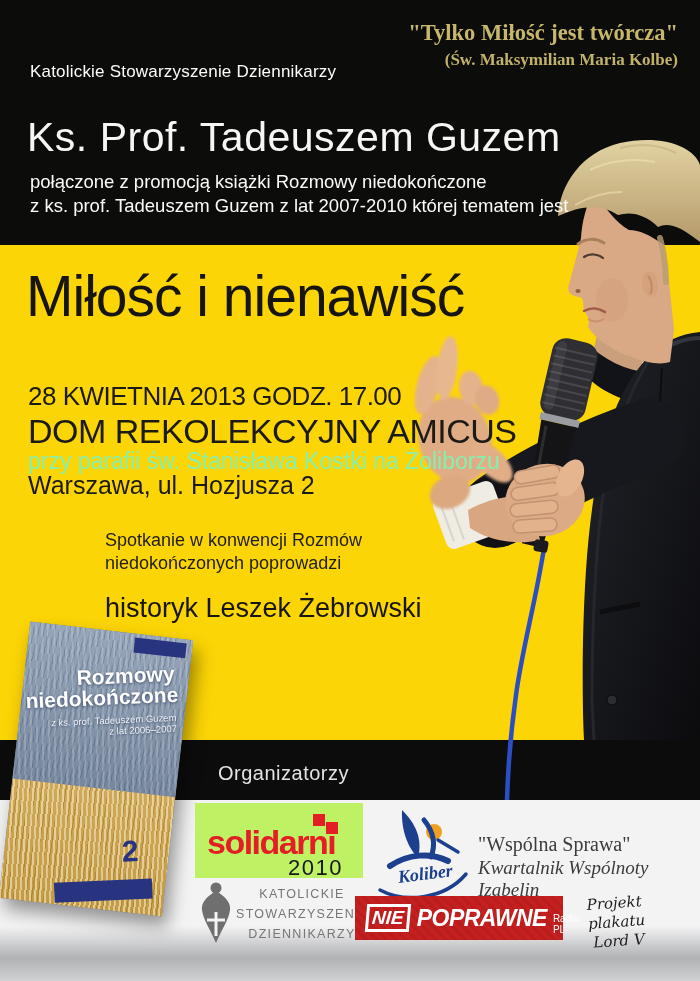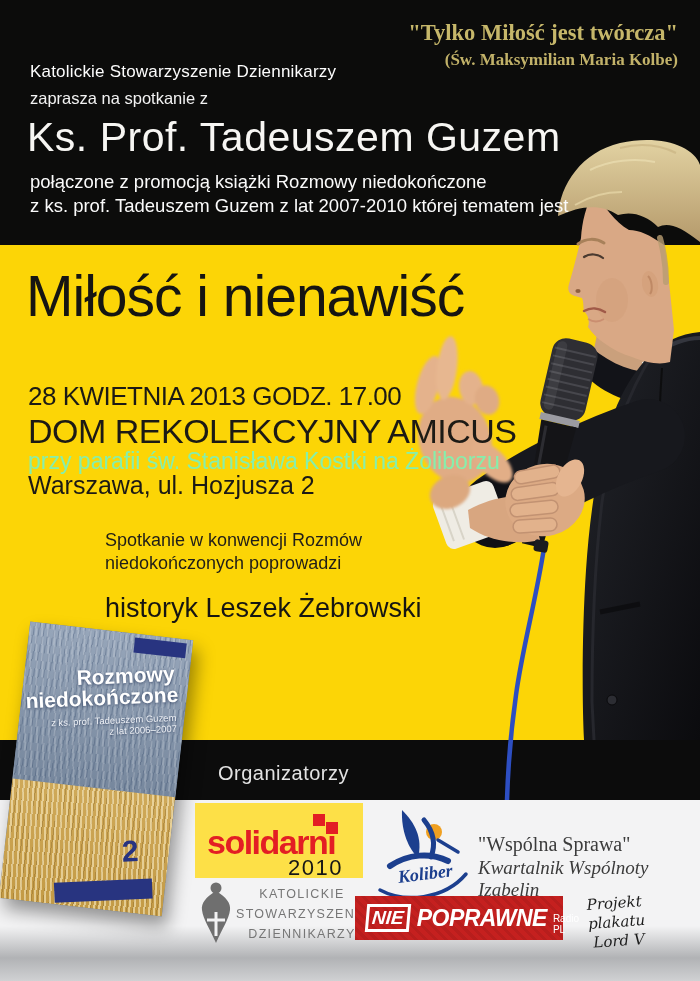--- a/index.html
+++ b/index.html
@@ -57,21 +57,21 @@
   .book-text{position:absolute;top:36px;right:10px;width:150px;text-align:right;transform:rotate(-9deg);color:#fff;}
   .book-t1,.book-t2{font-weight:bold;font-size:21px;line-height:21px;text-shadow:0 1px 3px rgba(25,40,75,.65);}
   .book-s1{font-size:9.5px;margin-top:7px;color:#eef1f6;text-shadow:0 1px 2px rgba(25,40,75,.6);}
   .book-s2{font-size:9.5px;color:#eef1f6;text-shadow:0 1px 2px rgba(25,40,75,.6);}
   .book-num{position:absolute;bottom:44px;right:30px;font-weight:bold;font-size:30px;color:#283480;transform:rotate(-9deg);}
 
   
   .photo-svg{left:0;top:0;width:700px;height:981px;pointer-events:none;}
 
   
-  .solidarni{left:195px;top:803px;width:168px;height:75px;background:#fde047;}
+  .solidarni{left:195px;top:803px;width:168px;height:75px;background:#bef264;}
   .sol-word{position:absolute;left:12px;top:20px;font-weight:bold;font-size:34px;letter-spacing:-1.5px;color:#e31e24;}
   .sol-sq{position:absolute;left:118px;top:11px;width:12px;height:12px;background:#e31e24;
           box-shadow:13px 8px 0 #e31e24;}
   .sol-year{position:absolute;left:93px;top:52px;font-size:22px;letter-spacing:1.5px;color:#161616;}
   .koliber{left:372px;top:804px;width:102px;height:102px;}
   .wsp-l1{left:478px;top:833px;font-family:"Liberation Serif",serif;font-size:20px;color:#3b3b3b;}
   .wsp-l2{left:478px;top:857px;font-family:"Liberation Serif",serif;font-style:italic;font-size:19px;color:#3b3b3b;}
   .ksd-icon{left:198px;top:882px;width:36px;height:62px;}
   .ksd-text{left:236px;top:884px;width:132px;text-align:center;font-size:12.5px;line-height:20px;
             letter-spacing:1.3px;color:#767676;text-transform:uppercase;}
@@ -206,21 +206,20 @@
       <ellipse cx="492" cy="462" rx="13" ry="26" transform="rotate(-45 492 462)" fill="#e2ae87"></ellipse>
       <ellipse cx="450" cy="492" rx="21" ry="16" transform="rotate(-25 450 492)" fill="#dca87f"></ellipse>
     </g>
   </svg>
 
   <div class="abs quote-block">
     <div class="quote-l1">"Tylko Miłość jest twórcza"</div>
     <div class="quote-l2">(Św. Maksymilian Maria Kolbe)</div>
   </div>
   <div class="abs org-l1">Katolickie Stowarzyszenie Dziennikarzy</div>
-  <div class="abs org-l2">zaprasza na spotkanie z</div>
   <div class="abs guest serif">Ks. Prof. Tadeuszem Guzem</div>
   <div class="abs promo-l1">połączone z promocją książki Rozmowy niedokończone</div>
   <div class="abs promo-l2">z ks. prof. Tadeuszem Guzem z lat 2007-2010 której tematem jest</div>
 
   <div class="abs big-title serif">Miłość i nienawiść</div>
   <div class="abs date-l serif">28 KWIETNIA 2013 GODZ. 17.00</div>
   <div class="abs venue-l serif">DOM REKOLEKCYJNY AMICUS</div>
   <div class="abs parish-l">przy parafii św. Stanisława Kostki na Żoliborzu</div>
   <div class="abs addr-l serif">Warszawa, ul. Hozjusza 2</div>
   <div class="abs host-l1">Spotkanie w konwencji Rozmów</div>

